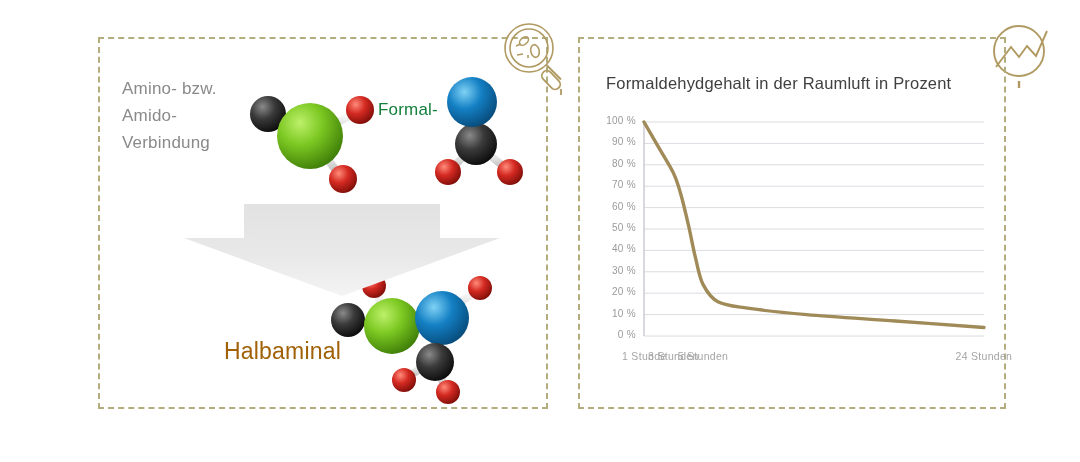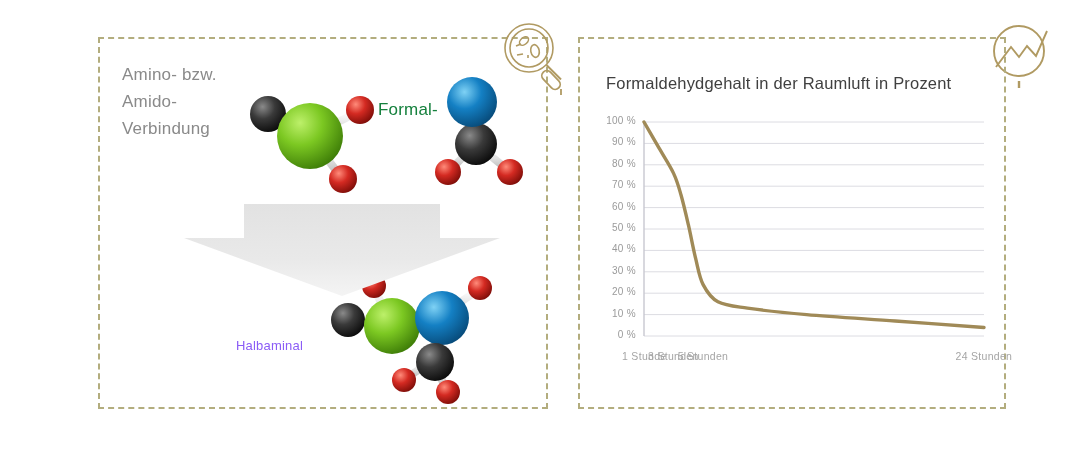--- a/index.html
+++ b/index.html
@@ -43,43 +43,43 @@
     height: 76px;
     color: #b09a62;
   }
   #icon-magnifier { left: 498px; top: 20px; }
   #icon-trend     { left: 986px; top: 18px; }
 
   
   #label-amino {
     position: absolute;
     left: 122px;
-    top: 61px;
+    top: 75px;
     width: 180px;
     font-size: 17px;
     line-height: 27px;
     color: #8a8a8a;
     letter-spacing: .2px;
   }
   #label-formaldehyd {
     position: absolute;
     left: 378px;
     top: 96px;
     width: 90px;
     font-size: 17px;
     line-height: 27px;
     color: #15803d;
     letter-spacing: .2px;
   }
   #label-halbaminal {
     position: absolute;
-    left: 236px;
+    left: 224px;
     top: 338px;
-    font-size: 13px;
-    color: #8b5cf6;
+    font-size: 23px;
+    color: #a16207;
     letter-spacing: .2px;
   }
 
   
   .molecule { position: absolute; }
   #molecule-amino       { left: 238px; top: 82px;  width: 150px; height: 116px; }
   #molecule-formaldehyd { left: 432px; top: 66px;  width: 114px; height: 132px; }
   #molecule-halbaminal  { left: 322px; top: 272px; width: 190px; height: 136px; }
 
   

